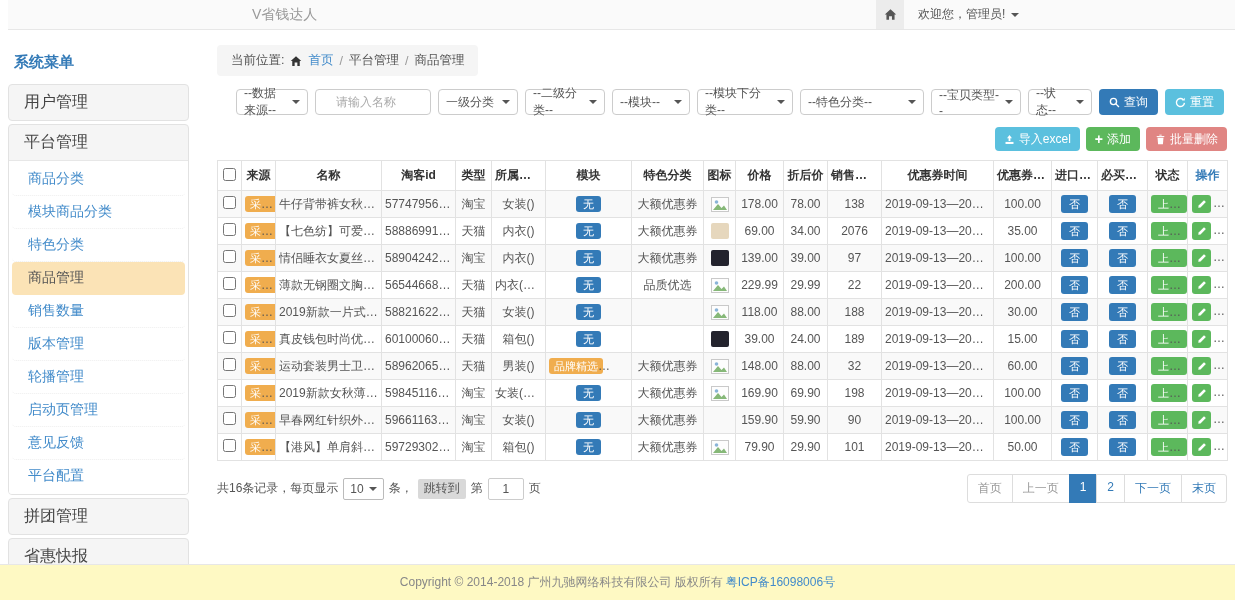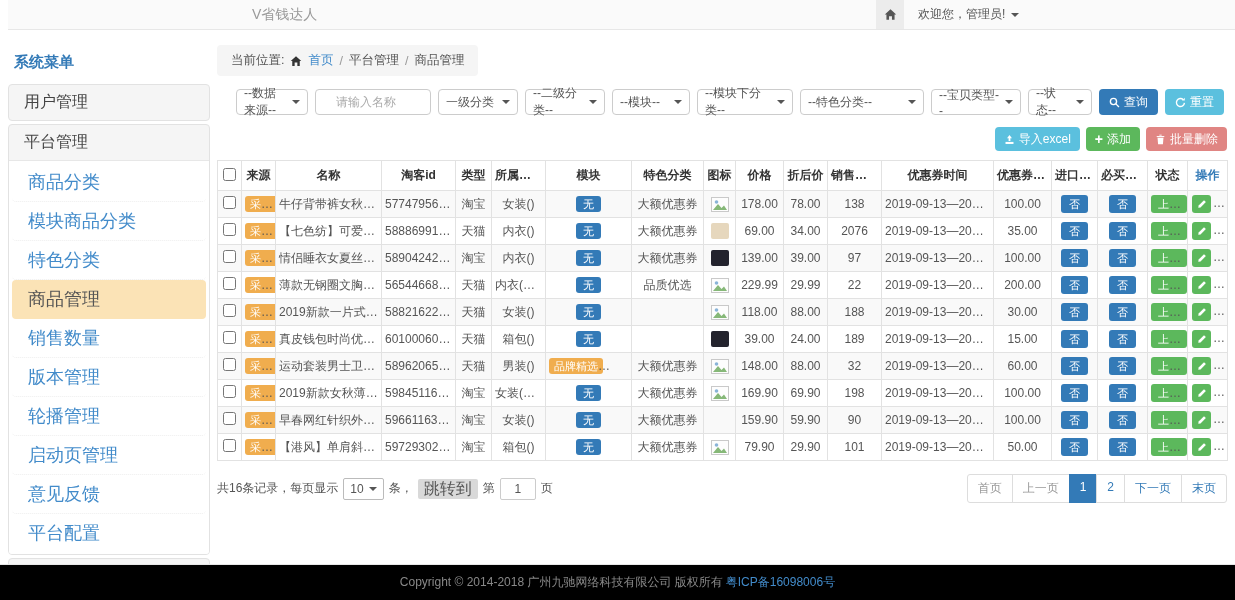--- a/index.html
+++ b/index.html
@@ -10,26 +10,26 @@
   
   .topbar { position:absolute; top:0; left:0; right:0; height:30px; background:#fafafa; border-bottom:1px solid #e7e7e7;margin-left:8px; }
   .brand { position:absolute; left:244px; top:0; line-height:29px; font-size:14px; color:#9a9a9a; }
   .topbar-right { position:absolute; left:868px; top:0; height:29px; display:flex; align-items:center; }
   .home-btn { width:28px; height:29px; background:#ececec; display:flex; align-items:center; justify-content:center; cursor:pointer; }
   .home-btn svg { width:13px; height:13px; fill:#555; }
   .welcome { margin-left:14px; display:flex; align-items:center; gap:6px; color:#555; cursor:pointer; }
   .caret-down { width:0; height:0; border-left:4px solid transparent; border-right:4px solid transparent; border-top:4px solid #555; }
 
   
-  .sidebar { position:absolute; left:8px; top:45px; width:202px; bottom:36px; overflow:hidden; }
+  .sidebar { position:absolute; left:8px; top:45px; width:181px; bottom:36px; overflow:hidden; }
   .sidebar-title { color:#337ab7; font-weight:bold; font-size:15px; padding:8px 6px 12px; }
   .panel { border:1px solid #e2e2e2; border-radius:4px; margin-bottom:3px; background:#f5f5f5; overflow:hidden; }
   .panel-heading { padding:7px 15px; font-size:16px; color:#444; cursor:pointer; }
   .submenu { background:#fff; border-top:1px solid #e7e7e7; padding:2px 3px; }
-  .submenu-item { padding:7px 16px; font-size:18px; color:#428bca; cursor:pointer; border-bottom:1px dotted #eee; border-radius:4px; }
+  .submenu-item { padding:7px 16px; font-size:14px; color:#428bca; cursor:pointer; border-bottom:1px dotted #eee; border-radius:4px; }
   .submenu-item:last-child { border-bottom:none; }
   .submenu-item.active { background:#fbe3b6; color:#555; border-bottom-color:transparent; }
 
   
   .content { position:absolute; left:217px; top:45px; width:1010px; }
   .breadcrumb { display:inline-flex; align-items:center; gap:6px; background:#f5f5f5; border-radius:4px; padding:7px 14px; font-size:12.5px; color:#555; }
   .breadcrumb svg { width:12px; height:12px; fill:#333; }
   .breadcrumb a { color:#428bca; text-decoration:none; cursor:pointer; }
   .breadcrumb .sep { color:#999; }
 
@@ -68,31 +68,31 @@
   .icon-btn svg { width:10px; height:10px; fill:#fff; }
   .thumb { display:inline-block; width:18px; height:16px; border-radius:2px; vertical-align:middle; }
   .thumb.beige{background:#e6d7bd}.thumb.dark{background:#23232d}
   .broken-wrap svg { width:18px; height:15px; vertical-align:middle; }
 
   
   .pager-row { display:flex; justify-content:space-between; align-items:center; margin-top:13px; color:#555; }
   .pager-left { display:flex; align-items:center; gap:5px; }
   .mini-select { border:1px solid #bbb; border-radius:2px; height:22px; display:inline-flex; align-items:center; gap:5px; padding:0 6px; cursor:pointer; background:#fff; }
   .mini-select .sel-caret { margin-left:0; }
-  .jump-btn { background:#d9d9d9; border:none; border-radius:2px; height:20px; padding:0 6px; color:#555; cursor:pointer; font-size:16px; font-family:Liberation Mono, monospace; }
+  .jump-btn { background:#d9d9d9; border:none; border-radius:2px; height:20px; padding:0 6px; color:#555; cursor:pointer; font-size:12px; font-family:Liberation Mono, monospace; }
   .page-input { width:36px; height:22px; border:1px solid #ccc; border-radius:2px; text-align:center; font-size:12px; color:#555; font-family:inherit; }
   .pager-pages { display:flex; }
   .page-btn { border:1px solid #ddd; background:#fff; color:#337ab7; padding:5px 10px; margin-left:-1px; cursor:pointer; text-decoration:none; font-size:12px; }
   .page-btn:first-child { border-radius:3px 0 0 3px; margin-left:0; }
   .page-btn:last-child { border-radius:0 3px 3px 0; }
   .page-btn.muted { color:#999; }
   .page-btn.active { background:#337ab7; border-color:#337ab7; color:#fff; }
 
   
-  .footer { position:absolute; left:0; right:0; bottom:0; height:36px; background:#000000; border-top:1px solid #e7e7e7; display:flex; align-items:center; justify-content:center; gap:3px; color:#888; font-size:12px; z-index:5; }
+  .footer { position:absolute; left:0; right:0; bottom:0; height:36px; background:#fef9c3; border-top:1px solid #e7e7e7; display:flex; align-items:center; justify-content:center; gap:3px; color:#888; font-size:12px; z-index:5; }
   .footer a { color:#428bca; text-decoration:none; cursor:pointer; }
 </style>
 </head>
 <body>
 
 <div class="page">
 
   <header class="topbar">
     <div class="brand">V省钱达人</div>
     <div class="topbar-right">

